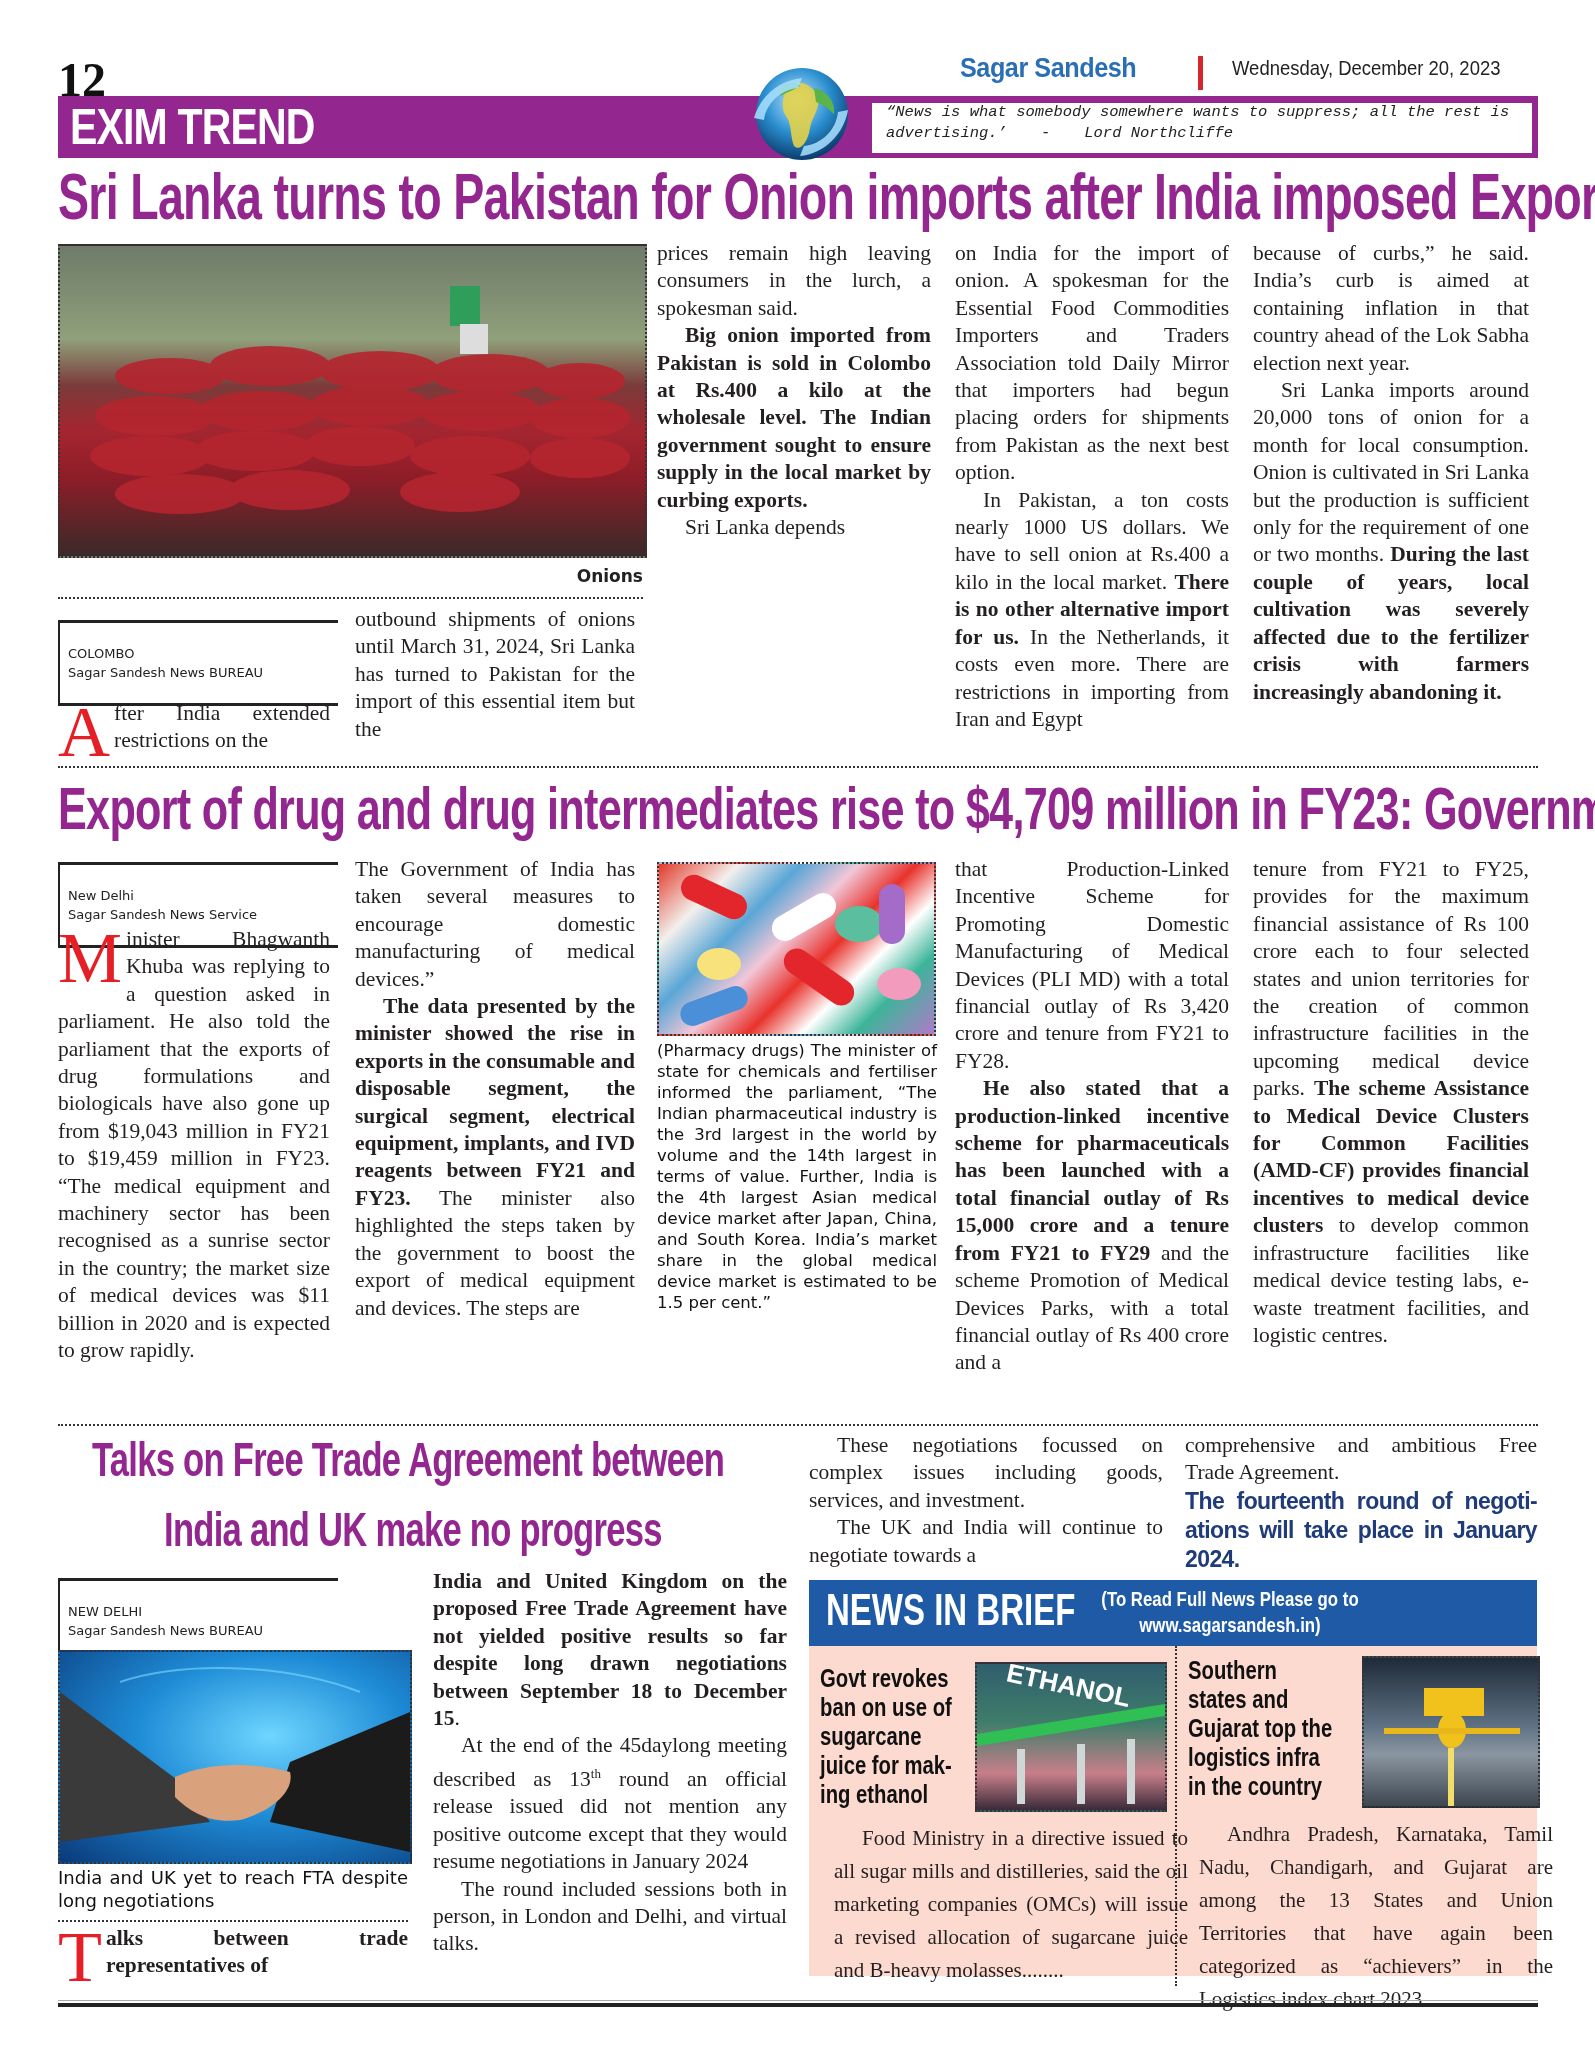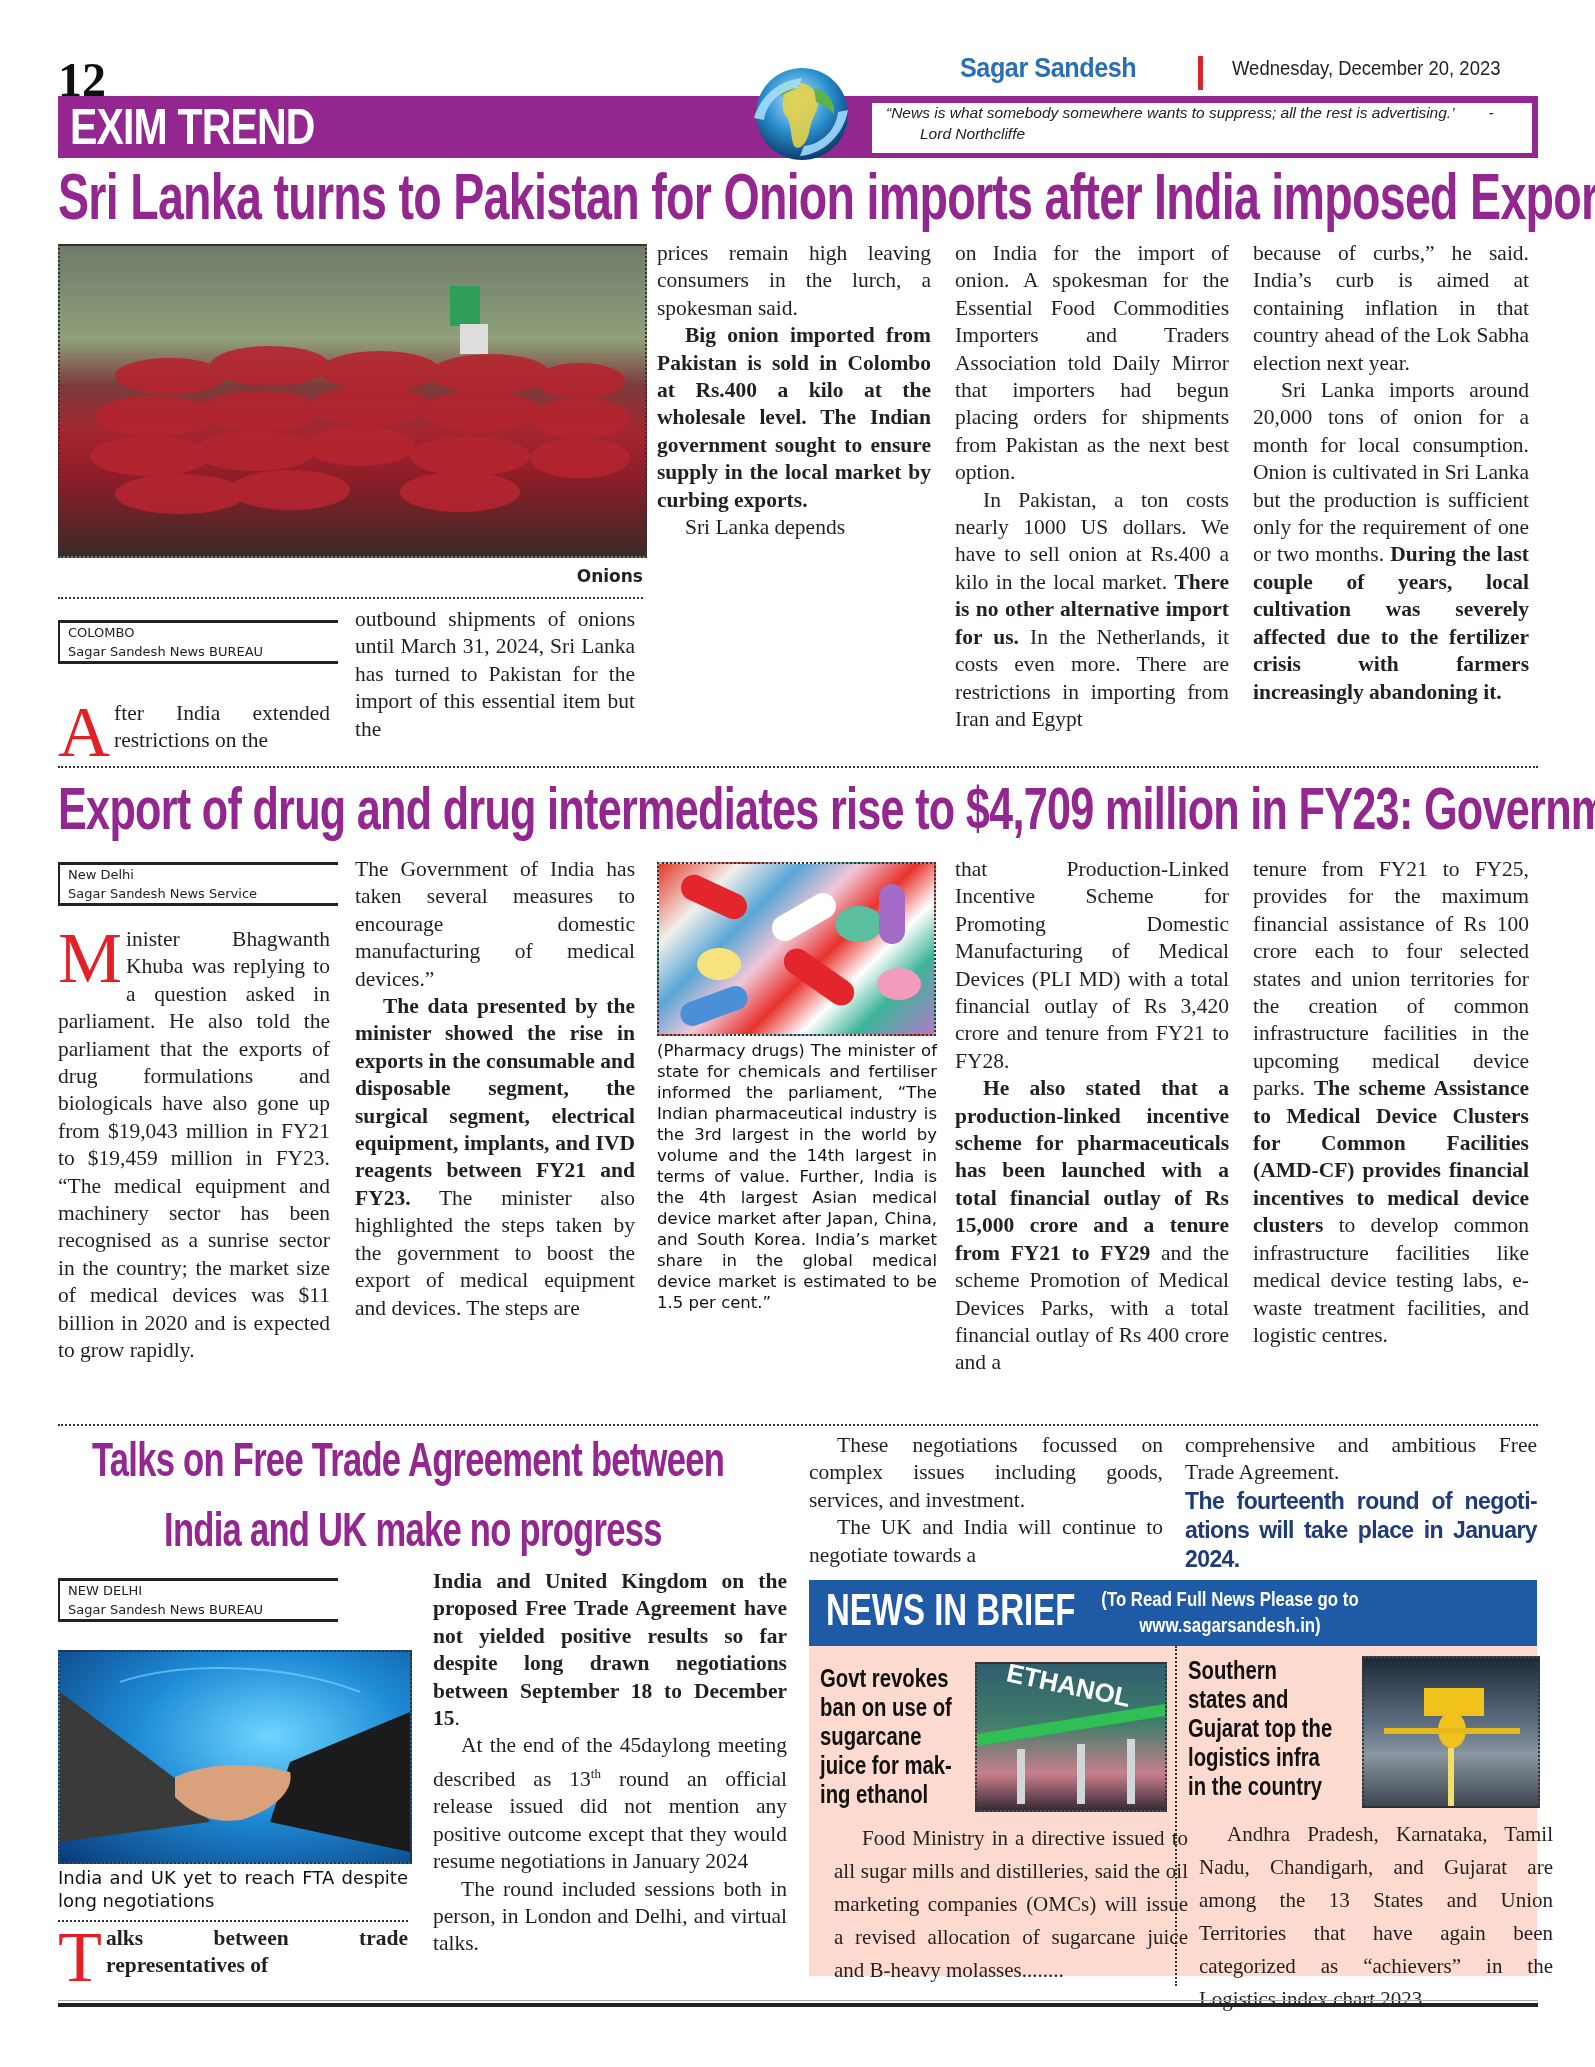--- a/index.html
+++ b/index.html
@@ -8,39 +8,39 @@
   .abs { position: absolute; }
 
   
   #page-number { left: 58px; top: 52px; font-family: "Liberation Serif", serif; font-weight: bold; font-size: 48px; color: #111; }
   #masthead-logo { left: 960px; top: 52px; font-family: "Liberation Sans", sans-serif; font-weight: bold; font-size: 28px; color: #2a6fb5; letter-spacing: -0.5px; transform: scaleX(0.9); transform-origin: left; }
   #masthead-sep { left: 1198px; top: 56px; width: 5px; height: 34px; background: #d6262d; }
   #masthead-date { left: 1232px; top: 56px; font-family: "Liberation Sans", sans-serif; font-size: 21px; color: #222; transform: scaleX(0.88); transform-origin: left; }
   #section-banner { left: 58px; top: 96px; width: 1480px; height: 62px; background: #93278f; }
   #section-title { left: 70px; top: 100px; font-family: "Liberation Sans", sans-serif; font-weight: bold; color: #fff; font-size: 50px; letter-spacing: -1px; transform: scaleX(0.82); transform-origin: left; line-height: 54px; }
   #quote-box { left: 868px; top: 99px; width: 660px; height: 50px; background: #fff; border: 4px solid #93278f; }
-  #quote-text { left: 886px; top: 102px; width: 640px; font-family: Liberation Sans, sans-serif; font-style: italic; font-size: 15.5px; line-height: 21px; color: #222; }
+  #quote-text { left: 886px; top: 102px; width: 640px; font-family: Liberation Mono, monospace; font-style: italic; font-size: 15.5px; line-height: 21px; color: #222; }
   #quote-text .attr { margin-left: 34px; }
   #globe { left: 740px; top: 58px; width: 120px; height: 114px; }
 
   .headline { font-family: "Liberation Sans", sans-serif; font-weight: bold; color: #93278f; white-space: nowrap; transform-origin: left; letter-spacing: -1px; }
   #h1 { left: 58px; top: 160px; font-size: 64px; transform: scaleX(0.728); }
   #h2 { left: 58px; top: 774px; font-size: 60px; transform: scaleX(0.72); }
   #h3a { left: 92px; top: 1432px; font-size: 48px; transform: scaleX(0.72); }
   #h3b { left: 164px; top: 1502px; font-size: 48px; transform: scaleX(0.72); }
 
   .dotline { position: absolute; height: 0; border-top: 2px dotted #333; }
 
   .col { position: absolute; font-family: "Liberation Serif", serif; font-size: 21.5px; line-height: 27.4px; text-align: justify; color: #231f20; }
   .col p { margin: 0; text-indent: 28px; }
   .col p.noind { text-indent: 0; }
   .col b { font-weight: bold; }
   .dropcap { float: left; font-family: "Liberation Serif", serif; color: #e41f26; font-size: 72px; line-height: 56px; margin: 4px 4px 0 0; }
 
-  .dateline { position: absolute; border-top: 3px solid #222; border-bottom: 3px solid #222; border-left: 2px solid #222; padding: 0 8px; font-family: "DejaVu Sans", sans-serif; font-size: 13px; line-height: 19px; color: #222; }
+  .dateline { position: absolute; border-top: 3px solid #222; border-bottom: 3px solid #222; border-left: 2px solid #222; padding: 21px 8px; font-family: "DejaVu Sans", sans-serif; font-size: 13px; line-height: 19px; color: #222; }
 
   .photo { position: absolute; border: 2px dotted #333; overflow: hidden; }
   .caption { position: absolute; font-family: "DejaVu Sans", sans-serif; font-size: 16.5px; line-height: 21px; text-align: justify; color: #111; }
 
   
   #nib-bar { left: 809px; top: 1580px; width: 728px; height: 66px; background: #1f5aa6; }
   #nib-title { left: 826px; top: 1585px; font-family: "Liberation Sans", sans-serif; font-weight: bold; color: #fff; font-size: 44px; transform: scaleX(0.75); transform-origin: left; white-space: nowrap; }
   #nib-note { left: 1040px; top: 1586px; width: 380px; font-family: "Liberation Sans", sans-serif; font-weight: bold; color: #fff; font-size: 21px; line-height: 26px; text-align: center; transform: scaleX(0.8); transform-origin: center; }
   #nib-body { left: 809px; top: 1646px; width: 728px; height: 330px; background: #fddacf; }
   #nib-divider { left: 1175px; top: 1646px; height: 340px; border-left: 2px dotted #333; width: 0; }

